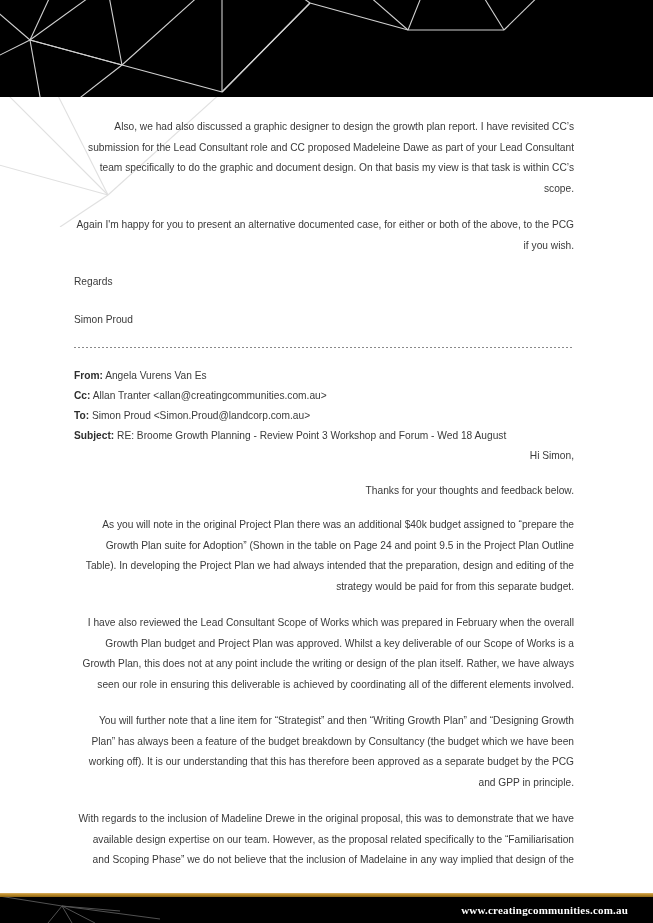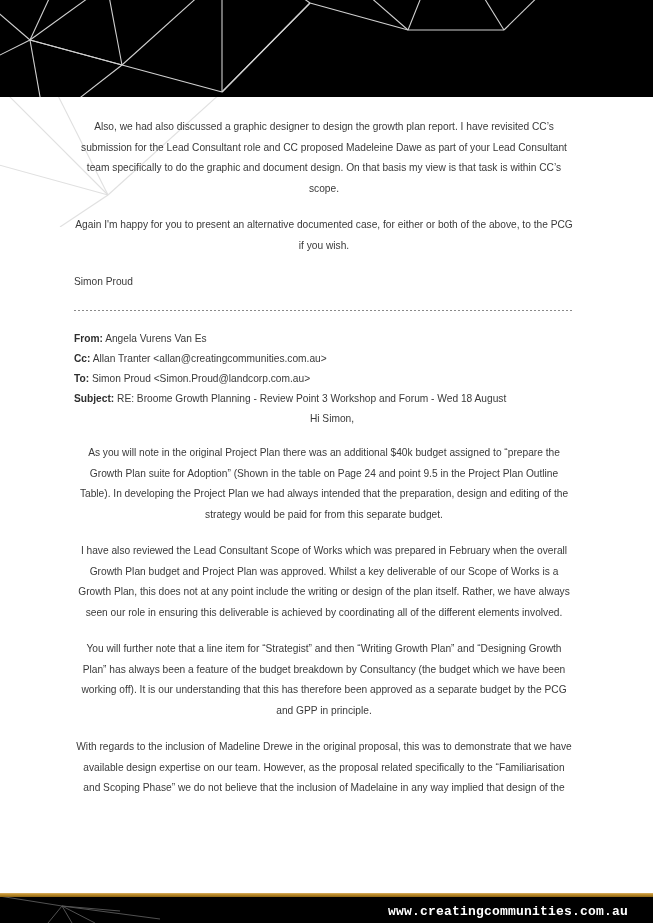--- a/index.html
+++ b/index.html
@@ -49,21 +49,21 @@
     position: absolute;
     left: 74px;
     top: 20px;
     width: 500px;
     color: #3a3a3a;
     font-size: 10.2px;
   }
   .para {
     margin: 0 0 16px 0;
     line-height: 20.5px;
-    text-align: center;
+    text-align: right;
   }
   .para.tight {
     margin-bottom: 14px;
     padding-left: 16px;
   }
   .sig-line {
     margin: 0 0 17px 0;
     line-height: 20.5px;
   }
   .divider {
@@ -107,24 +107,24 @@
     position: absolute;
     left: 0; top: 4px;
     width: 653px;
     height: 26px;
   }
   .footer-url {
     position: absolute;
     right: 25px;
     top: 11px;
     color: #ffffff;
-    font-size: 13px;
+    font-size: 11px;
     font-weight: bold;
     letter-spacing: 0.2px;
-    font-family: Liberation Mono, monospace;
+    font-family: Liberation Serif, serif;
   }
 </style>
 </head>
 <body>
 
 <div class="header-band">
   <svg class="header-art" viewBox="0 0 653 97" preserveAspectRatio="none">
     <g stroke="#d0d0d0" stroke-width="1.1" fill="none">
 
       <path d="M -40 -20 L 30 40"></path>
@@ -161,20 +161,21 @@
     <path d="M -10 -20 L 108 98"></path>
   </g>
 </svg>
 
 <div class="page-body">
   <div class="doc">
 
     <p class="para">Also, we had also discussed a graphic designer to design the growth plan report.  I have revisited CC’s submission for the Lead Consultant role and CC proposed Madeleine Dawe as part of your Lead Consultant team specifically to do the graphic and document design.  On that basis my view is that task is within CC’s scope.</p>
     <p class="para">Again I'm happy for you to present an alternative documented case, for either or both of the above, to the PCG if you wish.</p>
 
+    <p class="sig-line">Regards</p>
     <p class="sig-line">Simon Proud</p>
 
     <div class="divider"></div>
 
     <div class="hdr-block">
       <p class="hdr-field">
         <b>From:</b>
         <span>Angela Vurens Van Es</span>
       </p>
       <p class="hdr-field">
@@ -185,20 +186,21 @@
         <b>To:</b>
         <span>Simon Proud &lt;Simon.Proud@landcorp.com.au&gt;</span>
       </p>
       <p class="hdr-field">
         <b>Subject:</b>
         <span>RE: Broome Growth Planning - Review Point 3 Workshop and Forum - Wed 18 August</span>
       </p>
     </div>
 
     <p class="para tight">Hi Simon,</p>
+    <p class="para tight">Thanks for your thoughts and feedback below.</p>
     <p class="para">As you will note in the original Project Plan there was an additional $40k budget assigned to “prepare the Growth Plan suite for Adoption” (Shown in the table on Page 24 and point 9.5  in the Project Plan Outline Table).   In developing the Project Plan we had always intended that the preparation, design and editing of the strategy would be paid for from this separate budget.</p>
     <p class="para">I have also reviewed the Lead Consultant Scope of Works which was prepared in February when the overall Growth Plan budget and Project Plan was approved. Whilst a key deliverable of our Scope of Works is a Growth Plan, this does not at any point include the writing or design of the plan itself. Rather, we have always seen our role in ensuring this deliverable is achieved by coordinating all of the different elements involved.</p>
     <p class="para">You will further note that a line item for “Strategist” and then “Writing Growth Plan” and “Designing Growth Plan” has always been a feature of the budget breakdown by Consultancy (the budget which we have been working off). It is our understanding that this has therefore been approved as a separate budget by the PCG and GPP in principle.</p>
     <p class="para">With regards to the inclusion of Madeline Drewe in the original proposal, this was to demonstrate that we have available design expertise on our team. However, as the proposal  related specifically to the “Familiarisation and Scoping Phase” we do not believe that the inclusion of Madelaine in any way implied that design of the</p>
 
   </div>
 </div>
 
 <div class="footer-band">
   <div class="footer-rule"></div>

